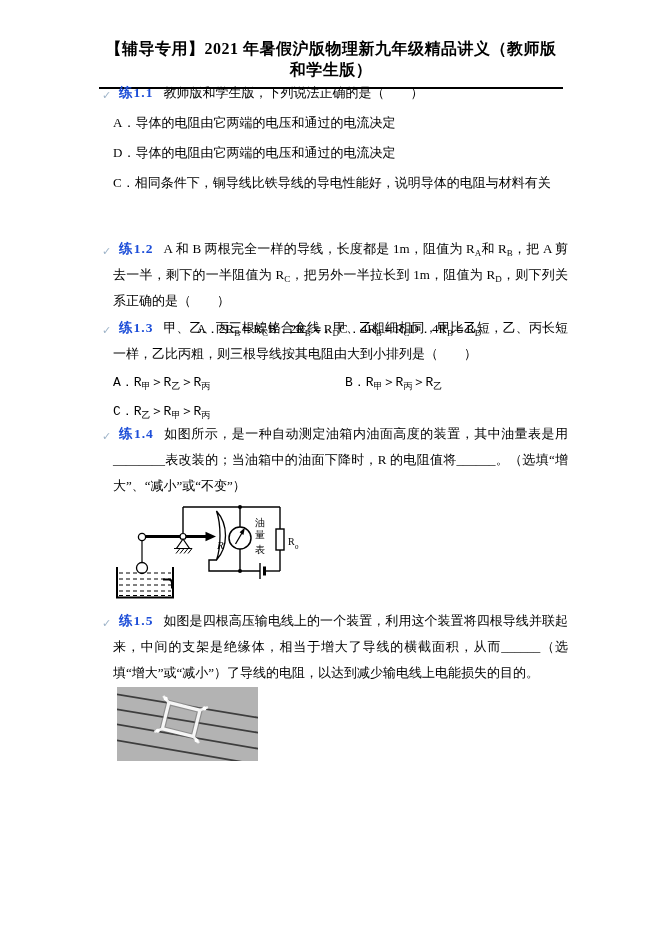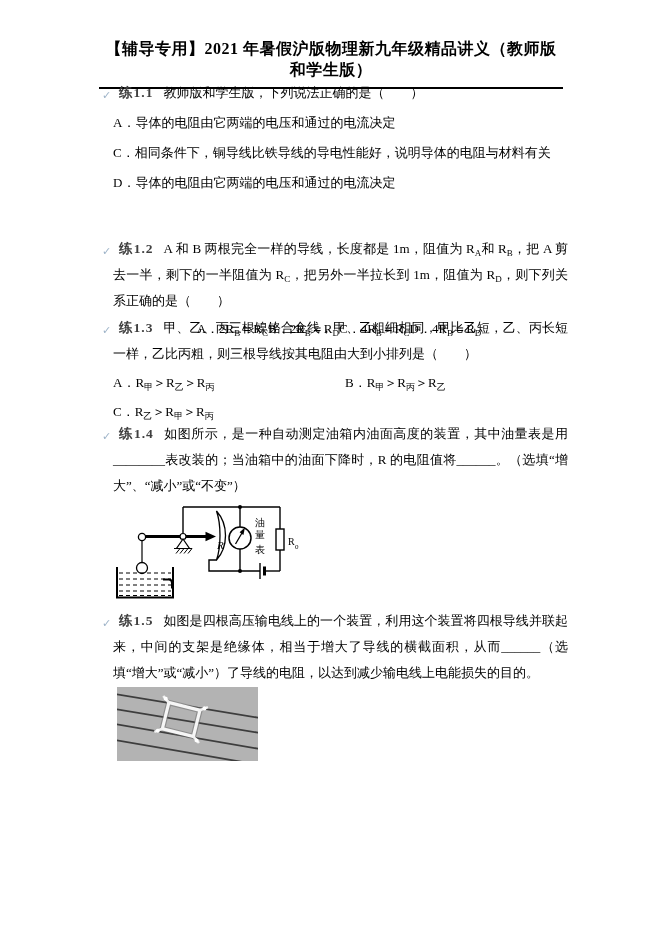--- a/index.html
+++ b/index.html
@@ -9,42 +9,42 @@
     overflow:hidden;
   }
   .header {
     position:absolute; left:99px; top:39px; width:464px;
     text-align:center; font-weight:bold; font-size:16px; letter-spacing:.5px;
     padding-bottom:6px; border-bottom:2px solid #000;
   }
   .problem { position:absolute; left:100px; width:468px; font-size:13px; line-height:26px; text-align:justify; }
   .check { position:absolute; left:2px; top:3px; font-size:11px; color:#9db3c8; font-family:"DejaVu Sans",sans-serif; }
   .ptext { margin:0 0 0 13px; text-indent:6px; }
-  .plabel { color:#404040; font-weight:bold; margin-right:10px; font-size:13.5px; letter-spacing:1px; }
+  .plabel { color:#1d4ed8; font-weight:bold; margin-right:10px; font-size:13.5px; letter-spacing:1px; }
   sub { font-size:9px; vertical-align:-3px; line-height:0; }
   .opts-stacked { margin-left:13px; line-height:30px; margin-top:2px; }
   .opts-row { margin-left:13px; display:flex; justify-content:center; width:452px; line-height:27px; margin-top:1px; }
-  .opts-grid { margin-left:13px; display:grid; grid-template-columns:232px auto; line-height:29px; margin-top:1px; }
+  .opts-grid { margin-left:13px; display:grid; grid-template-columns:232px auto; line-height:29px; margin-top:1px;font-family:Liberation Mono, monospace; }
   .fig { position:absolute; }
   svg text { font-family:"Liberation Serif","DejaVu Serif",serif; }
 </style>
 </head>
 <body>
 
 <div id="page">
 
   <div class="header">【辅导专用】2021 年暑假沪版物理新九年级精品讲义（教师版和学生版）</div>
 
   <div class="problem" style="top:80px">
     <span class="check">✓</span>
     <p class="ptext"><span class="plabel">练1.1</span><span>教师版和学生版，下列说法正确的是（　　）</span></p>
     <div class="opts-stacked">
       <div>A．导体的电阻由它两端的电压和通过的电流决定</div>
+      <div>D．导体的电阻由它两端的电压和通过的电流决定</div>
       <div>C．相同条件下，铜导线比铁导线的导电性能好，说明导体的电阻与材料有关</div>
-      <div>D．导体的电阻由它两端的电压和通过的电流决定</div>
     </div>
   </div>
 
   <div class="problem" style="top:236px">
     <span class="check">✓</span>
     <p class="ptext"><span class="plabel">练1.2</span><span>A 和 B 两根完全一样的导线，长度都是 1m，阻值为 R<sub>A</sub>和 R<sub>B</sub>，把 A 剪去一半，剩下的一半阻值为 R<sub>C</sub>，把另外一半拉长到 1m，阻值为 R<sub>D</sub>，则下列关系正确的是（　　）</span></p>
     <div class="opts-row">
       <span>A．2R<sub>B</sub>＝R<sub>C</sub></span>
       <span>B．2R<sub>B</sub>＝R<sub>D</sub></span>
       <span>C．4R<sub>B</sub>＝R<sub>C</sub></span>

